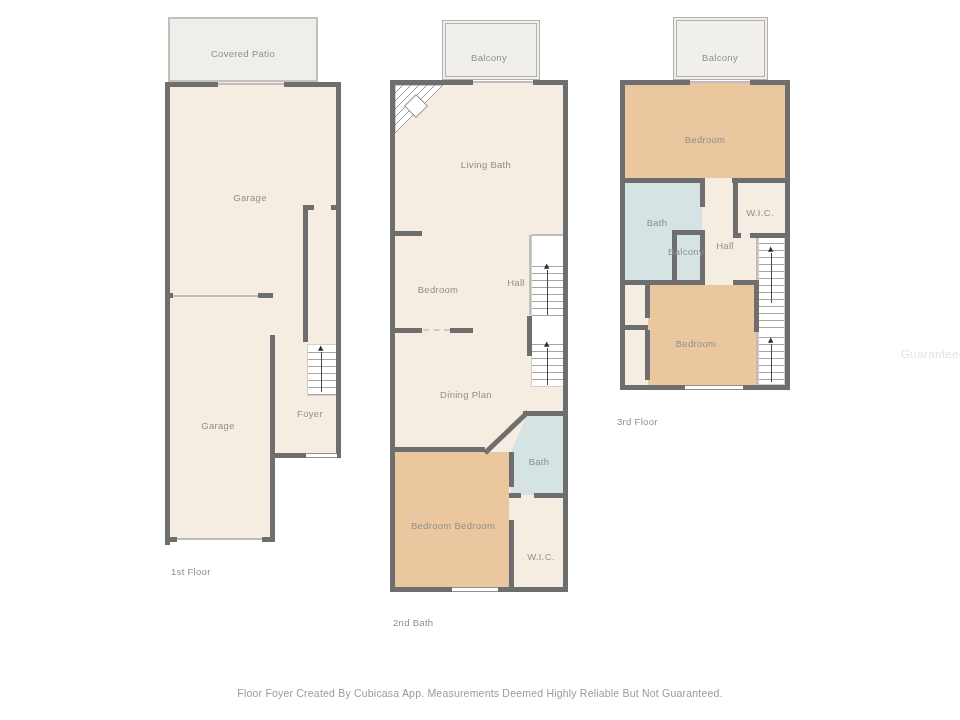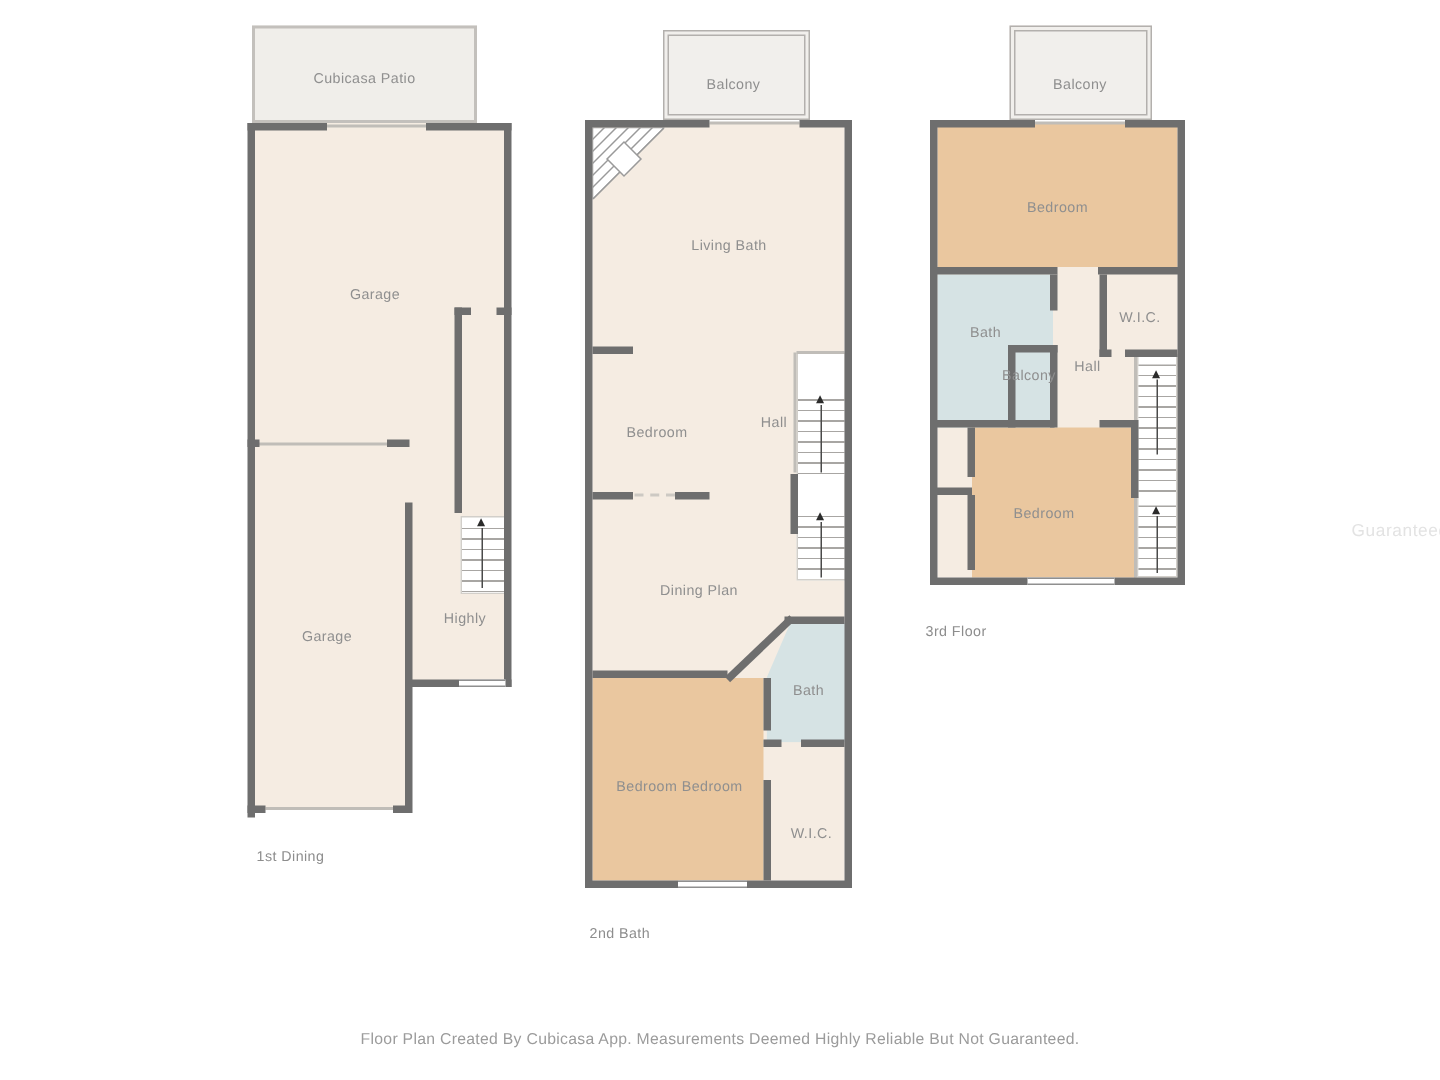--- a/index.html
+++ b/index.html
@@ -57,25 +57,25 @@
     <i class="thin" style="left:170px;top:295px;width:88px;height:2px;"></i>
     <i class="w" style="left:258px;top:293px;width:15px;height:5px;"></i>
     <i class="w" style="left:165px;top:293px;width:8px;height:5px;"></i>
     <i class="w" style="left:165px;top:537px;width:12px;height:5px;"></i>
     <i class="w" style="left:262px;top:537px;width:12px;height:5px;"></i>
     <i class="thin" style="left:177px;top:538px;width:85px;height:2px;"></i>
     <i class="w" style="left:303px;top:205px;width:5px;height:137px;"></i>
     <i class="w" style="left:303px;top:205px;width:11px;height:5px;"></i>
     <i class="w" style="left:331px;top:205px;width:10px;height:5px;"></i>
 
-    <span class="lbl" style="left:243px;top:53px;">Cubicasa Patio</span>
+    <span class="lbl" style="left:243px;top:53px;">Covered Patio</span>
     <span class="lbl" style="left:250px;top:197px;">Garage</span>
     <span class="lbl" style="left:218px;top:425px;">Garage</span>
-    <span class="lbl" style="left:310px;top:413px;">Highly</span>
-    <span class="caption" style="left:171px;top:566px;">1st Dining</span>
+    <span class="lbl" style="left:310px;top:413px;">Foyer</span>
+    <span class="caption" style="left:171px;top:566px;">1st Floor</span>
   </div>
 
   <div>
     <div class="balcony" style="left:442px;top:20px;width:98px;height:60px;">
         <div class="balcony-inner"></div>
       </div>
     <div class="fill cream" style="left:395px;top:82px;width:168px;height:505px;"></div>
     <div class="fill tan" style="left:395px;top:452px;width:114px;height:135px;"></div>
     <div class="fill blue" style="left:511px;top:415px;width:57px;height:80px;clip-path:polygon(16px 0,100% 0,100% 100%,0 100%,0 37px);"></div>
 
@@ -183,16 +183,16 @@
     <span class="lbl" style="left:720px;top:57px;">Balcony</span>
     <span class="lbl" style="left:705px;top:139px;">Bedroom</span>
     <span class="lbl" style="left:657px;top:222px;">Bath</span>
     <span class="lbl" style="left:686px;top:251px;">Balcony</span>
     <span class="lbl" style="left:760px;top:212px;">W.I.C.</span>
     <span class="lbl" style="left:725px;top:245px;">Hall</span>
     <span class="lbl" style="left:696px;top:343px;">Bedroom</span>
     <span class="caption" style="left:617px;top:416px;">3rd Floor</span>
   </div>
 
-  <div class="footer">Floor Plan Created By Cubicasa App. Measurements Deemed Highly Reliable But Not Guaranteed.</div>
+  <div class="footer">Floor Foyer Created By Cubicasa App. Measurements Deemed Highly Reliable But Not Guaranteed.</div>
   <div class="wm">Guaranteed</div>
 
 </div>
 
 </body></html>

